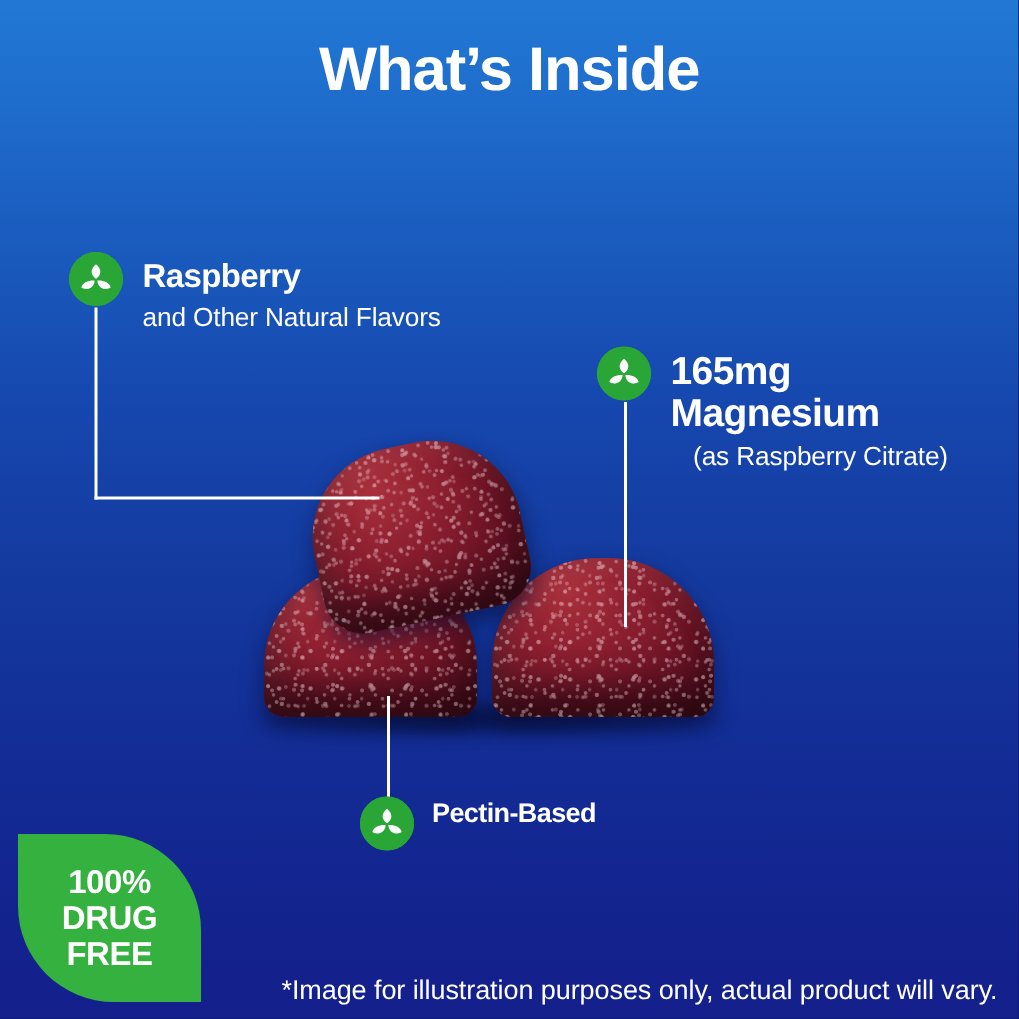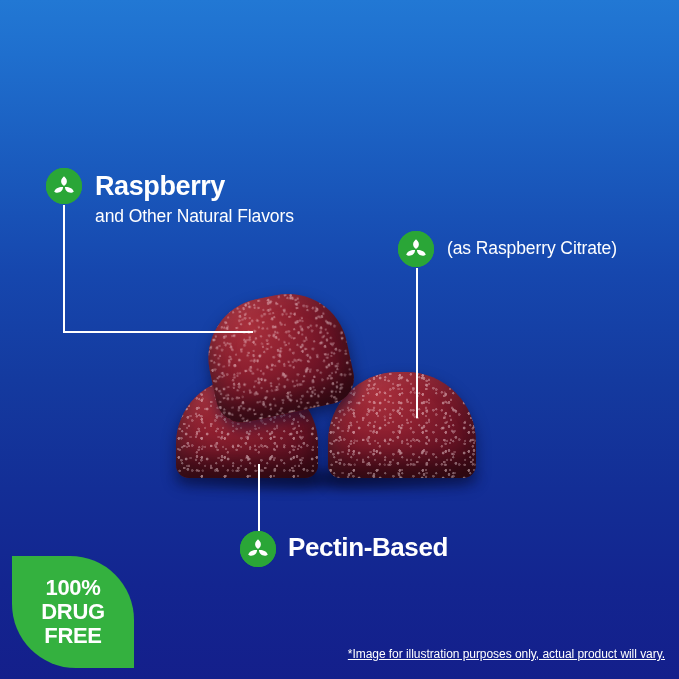--- a/index.html
+++ b/index.html
@@ -145,41 +145,41 @@
     background: #2aa637;
     z-index: 6;
   }
   .leaf-icon svg { display: block; width: 36px; height: 36px; }
 
   
   .callout { position: absolute; z-index: 6; }
   .callout .head {
     color: #ffffff;
     font-weight: 700;
-    font-size: 27px;
+    font-size: 22px;
     line-height: 1.08;
     letter-spacing: -0.4px;
     white-space: nowrap;
   }
   .callout .sub {
     color: #ffffff;
     font-weight: 400;
     font-size: 17.5px;
     line-height: 1.25;
     letter-spacing: -0.1px;
     margin-top: 5px;
     white-space: nowrap;
     text-align: center;
   }
 
   .co-raspberry { left: 95px; top: 172px; }
   .co-magnesium { left: 447px; top: 233px; }
   .co-magnesium .head { font-size: 26px; white-space: normal; width: 200px; }
   .co-pectin     { left: 288px; top: 533px; }
-  .co-pectin .head { font-size: 26px; text-align: center; }
+  .co-pectin .head { font-size: 18px; text-align: center; }
 
   .icon-raspberry { left: 46px;  top: 168px; }
   .icon-magnesium { left: 398px; top: 231px; }
   .icon-pectin    { left: 240px; top: 531px; }
 
   
   .drug-free {
     position: absolute;
     left: 12px;
     top: 556px;
@@ -200,35 +200,35 @@
     font-size: 22px;
     line-height: 1.08;
     letter-spacing: -0.3px;
     text-align: center;
   }
 
   
   .footnote {
     position: absolute;
     right: 14px;
-    bottom: 18px;
-    color: #ffffff;
-    font-size: 12px;
+    bottom: 8px;
+    color: #ffffff;
+    font-size: 18px;
     font-weight: 400;
     letter-spacing: -0.05px;
     white-space: nowrap;
     z-index: 6;
-    text-decoration: underline;
   }
 </style>
 </head>
 <body>
 
 <div id="stage">
 
+  <div class="title">What’s Inside</div>
 
   <div class="gummies">
     <div class="gummy-shadow"></div>
     <div class="gummy gummy-left"></div>
     <div class="gummy gummy-right"></div>
     <div class="gummy gummy-top"></div>
   </div>
 
   <div class="line line-v line-rasp-v"></div>
   <div class="line line-h line-rasp-h"></div>
@@ -250,20 +250,21 @@
 
   <div class="leaf-icon icon-magnesium">
     <svg viewBox="0 0 36 36" aria-hidden="true">
       <circle cx="18" cy="18" r="18" fill="#2aa637"></circle>
       <path d="M18 8.2c2.6 2.1 3.4 4.6 2.6 6.7-.6 1.6-1.7 2.4-2.6 2.9-.9-.5-2-1.3-2.6-2.9-.8-2.1 0-4.6 2.6-6.7z" fill="#ffffff"></path>
       <path d="M17.1 19c-.2 3.1-2.1 5.2-4.6 5.6-1.9.3-3.4-.3-4.3-.9.3-1.1 1.1-2.5 2.8-3.5 2.2-1.3 4.6-1.4 6.1-1.2z" fill="#ffffff"></path>
       <path d="M18.9 19c.2 3.1 2.1 5.2 4.6 5.6 1.9.3 3.4-.3 4.3-.9-.3-1.1-1.1-2.5-2.8-3.5-2.2-1.3-4.6-1.4-6.1-1.2z" fill="#ffffff"></path>
     </svg>
   </div>
   <div class="callout co-magnesium">
+    <div class="head">165mg Magnesium</div>
     <div class="sub">(as Raspberry Citrate)</div>
   </div>
 
   <div class="leaf-icon icon-pectin">
     <svg viewBox="0 0 36 36" aria-hidden="true">
       <circle cx="18" cy="18" r="18" fill="#2aa637"></circle>
       <path d="M18 8.2c2.6 2.1 3.4 4.6 2.6 6.7-.6 1.6-1.7 2.4-2.6 2.9-.9-.5-2-1.3-2.6-2.9-.8-2.1 0-4.6 2.6-6.7z" fill="#ffffff"></path>
       <path d="M17.1 19c-.2 3.1-2.1 5.2-4.6 5.6-1.9.3-3.4-.3-4.3-.9.3-1.1 1.1-2.5 2.8-3.5 2.2-1.3 4.6-1.4 6.1-1.2z" fill="#ffffff"></path>
       <path d="M18.9 19c.2 3.1 2.1 5.2 4.6 5.6 1.9.3 3.4-.3 4.3-.9-.3-1.1-1.1-2.5-2.8-3.5-2.2-1.3-4.6-1.4-6.1-1.2z" fill="#ffffff"></path>
     </svg>

